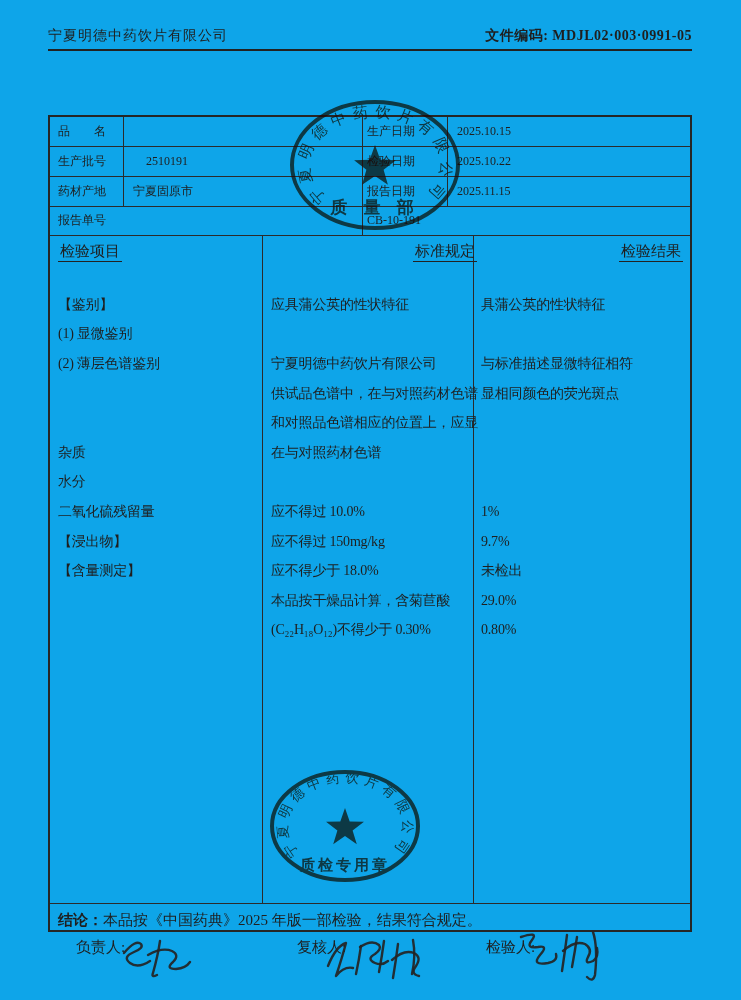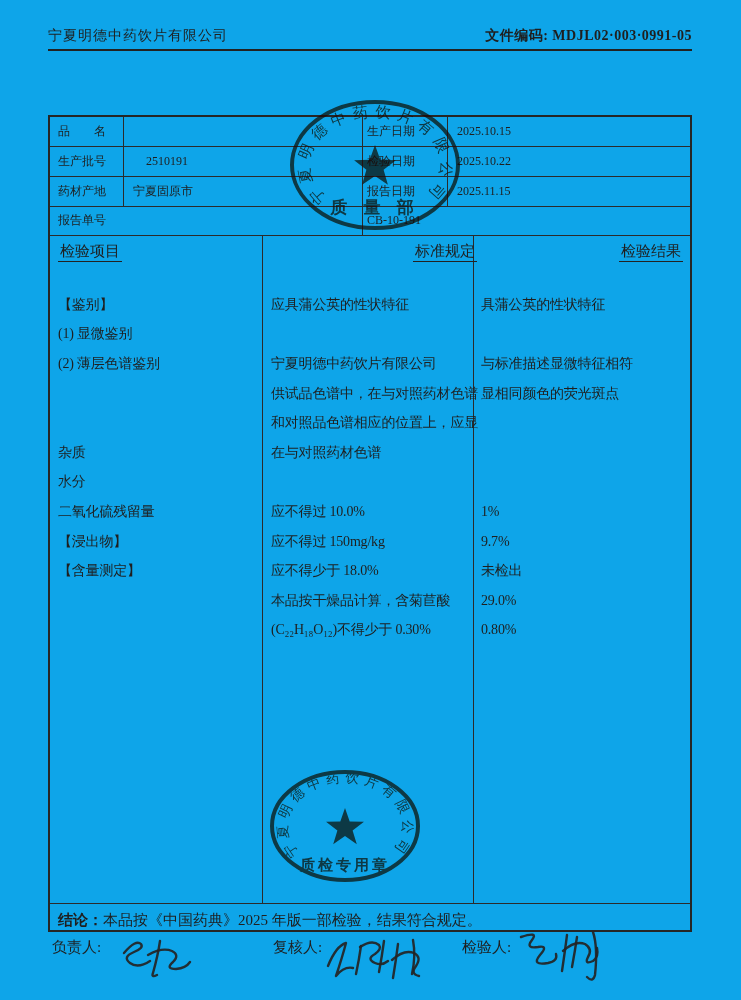--- a/index.html
+++ b/index.html
@@ -19,21 +19,21 @@
   .hline{position:absolute;left:0;width:100%;height:1px;background:#2b2b2b;}
   .vline{position:absolute;width:1px;background:#2b2b2b;}
   .cell{position:absolute;display:flex;align-items:center;font-size:12px;white-space:nowrap;}
   .ins-head{position:absolute;font-size:15px;}
   .ins-head span{border-bottom:1px solid #222;padding:0 2px 2px 2px;}
   .ins-col{position:absolute;top:173px;}
   .ins-line{height:29.6px;display:flex;align-items:center;font-size:14px;white-space:nowrap;letter-spacing:-.2px;}
   .concl{position:absolute;left:0;top:786px;width:632px;height:27px;display:flex;align-items:flex-end;padding-left:8px;font-size:15px;white-space:nowrap;}
   .concl b{font-weight:700;}
   
-  .sig-label{font-size:15px;font-weight:500;white-space:nowrap;}
+  .sig-label{font-size:15px;font-weight:500;white-space:nowrap;margin-left:24px;}
   .sig svg{display:block;}
   .sig path{stroke:#242424;stroke-width:2.4;fill:none;stroke-linecap:round;stroke-linejoin:round;opacity:.92;}
   
   .stamp{mix-blend-mode:multiply;opacity:.85;}
   .stamp text{font-family:"Liberation Serif","DejaVu Serif",serif;}
 </style>
 </head>
 <body>
 
 <div class="page">

